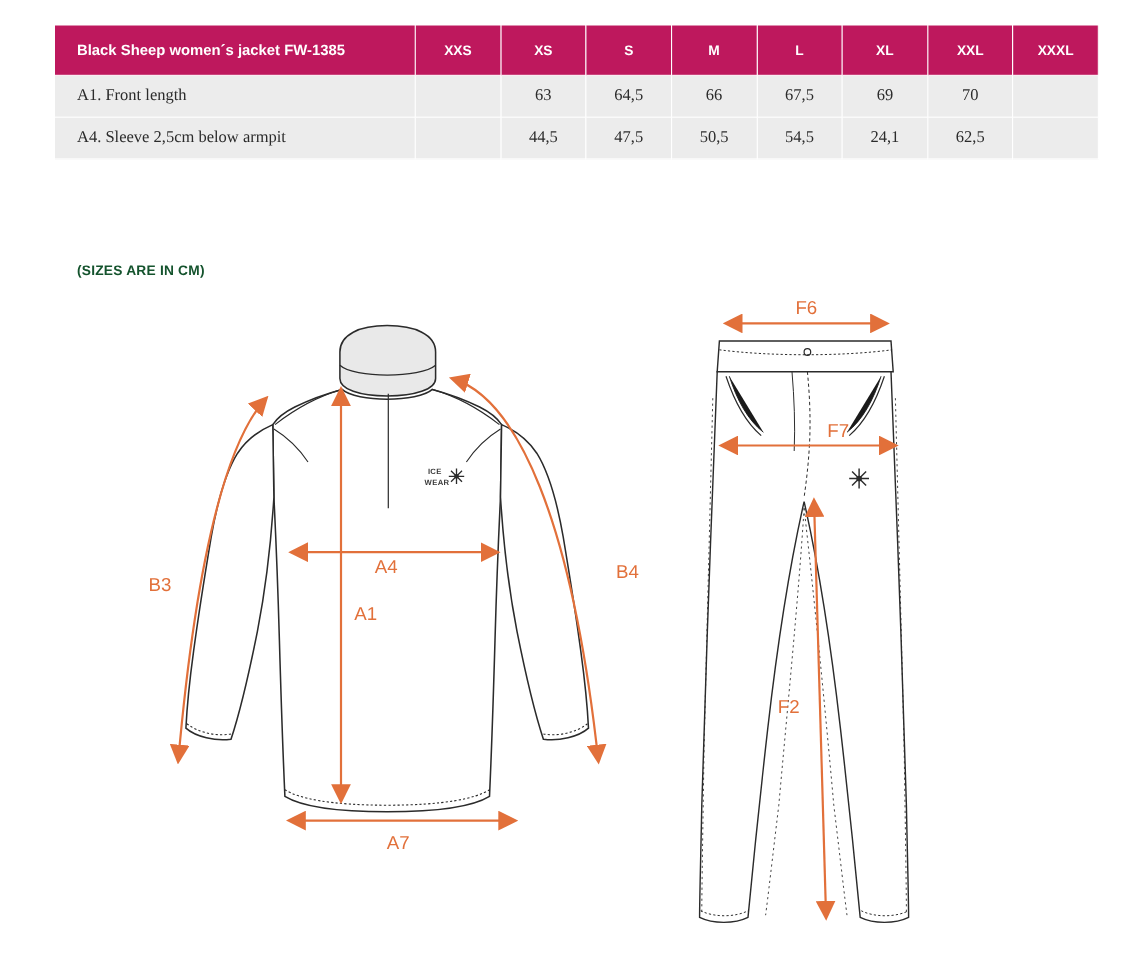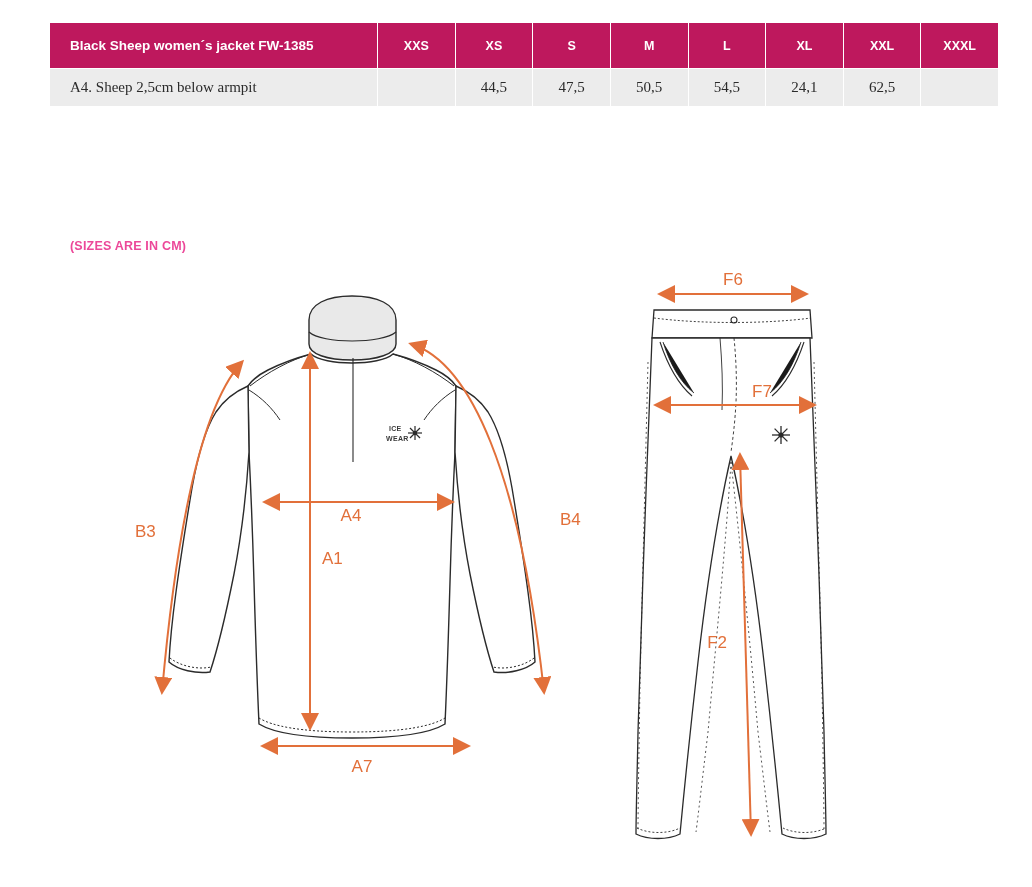--- a/index.html
+++ b/index.html
@@ -62,21 +62,21 @@
   table.size-table tbody td.val {
     background: #ececec;
     font-family: "Liberation Serif", serif;
     font-size: 15px;
     color: #2b2b2b;
   }
   .units-note {
     position: absolute;
     left: 70px;
     top: 239px;
-    color: #ec4899;
+    color: #14532d;
     font-size: 12.5px;
     font-weight: bold;
     letter-spacing: 0.2px;
   }
 
   
   .illus {
     position: absolute;
     left: 0;
     top: 262px;
@@ -111,21 +111,32 @@
         <th>S</th>
         <th>M</th>
         <th>L</th>
         <th>XL</th>
         <th>XXL</th>
         <th>XXXL</th>
       </tr>
     </thead>
     <tbody>
       <tr>
-        <td class="row-label">A4. Sheep 2,5cm below armpit</td>
+        <td class="row-label">A1. Front length</td>
+        <td class="val"></td>
+        <td class="val">63</td>
+        <td class="val">64,5</td>
+        <td class="val">66</td>
+        <td class="val">67,5</td>
+        <td class="val">69</td>
+        <td class="val">70</td>
+        <td class="val"></td>
+      </tr>
+      <tr>
+        <td class="row-label">A4. Sleeve 2,5cm below armpit</td>
         <td class="val"></td>
         <td class="val">44,5</td>
         <td class="val">47,5</td>
         <td class="val">50,5</td>
         <td class="val">54,5</td>
         <td class="val">24,1</td>
         <td class="val">62,5</td>
         <td class="val"></td>
       </tr>
     </tbody>

